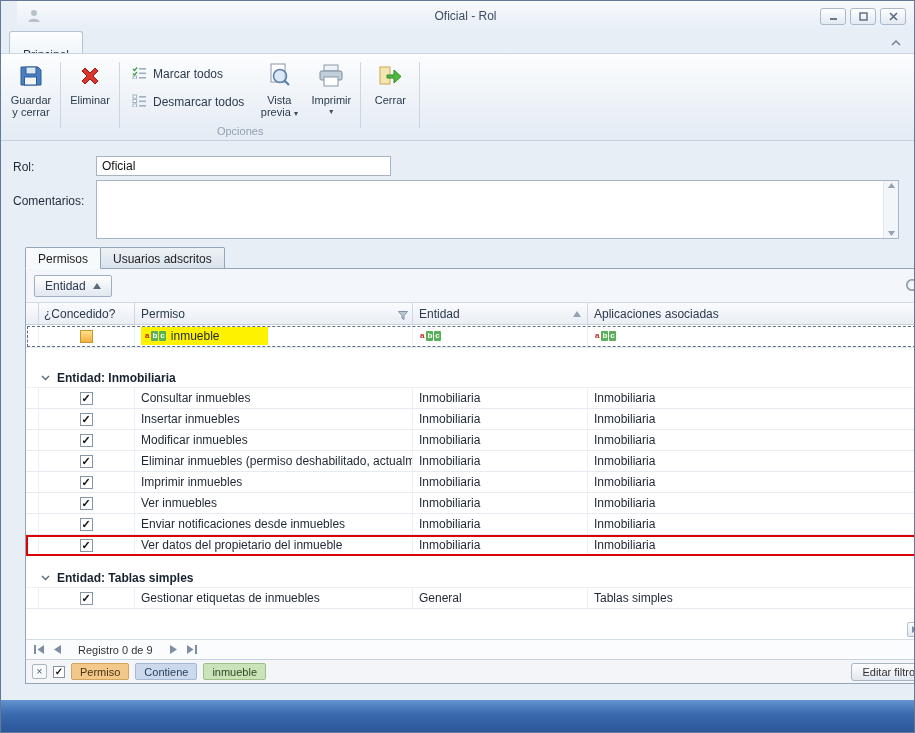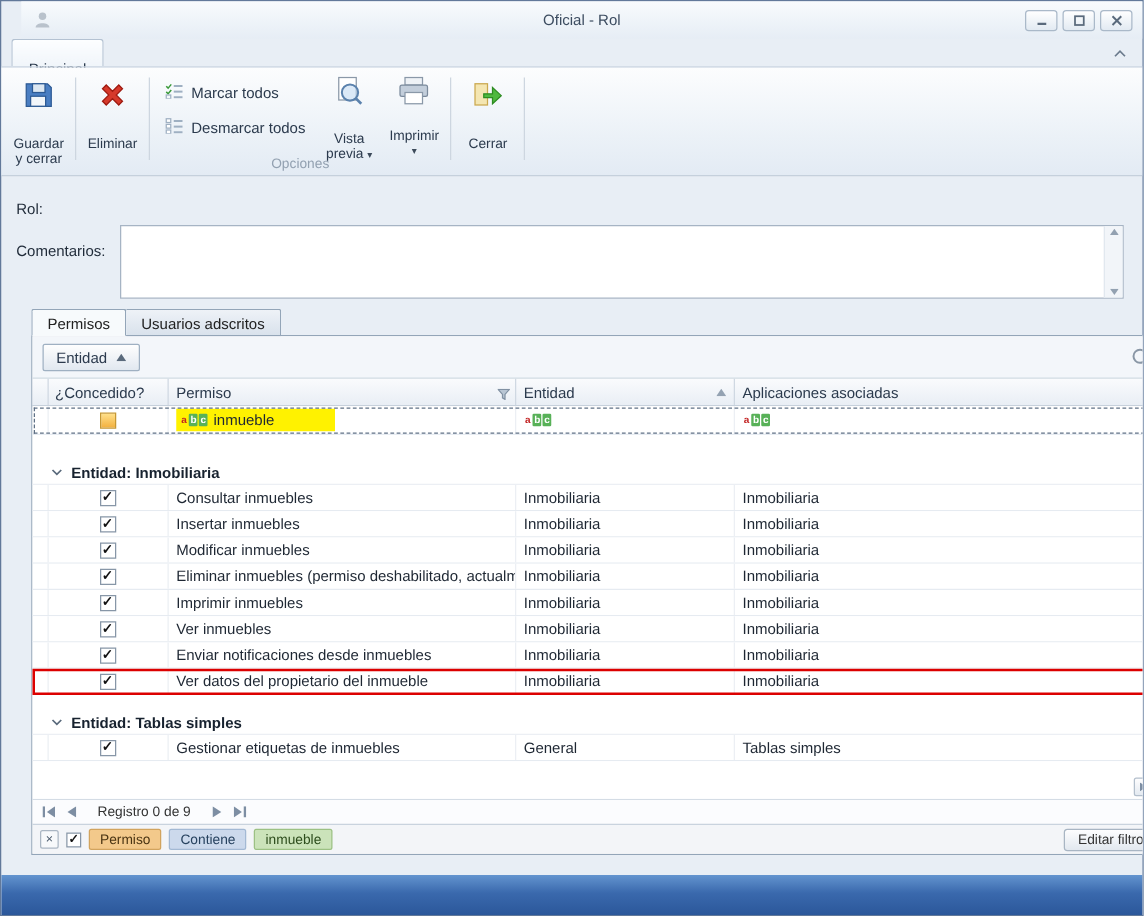--- a/index.html
+++ b/index.html
@@ -17,21 +17,21 @@
 
 .tabrow{position:absolute;top:30px;left:0;right:0;height:22px;display:flex;align-items:flex-end;padding:0 8px}
 .ribbon-tab{height:22px;padding:16px 13px 3px;background:linear-gradient(#fdfeff,#f0f5fa);border:1px solid #b4c2d2;border-bottom:none;border-radius:3px 3px 0 0;font-size:12px;color:#2b3a4d}
 .ribbon-collapse{margin-left:auto;width:20px;height:16px;display:flex;align-items:center;justify-content:center;margin-bottom:2px}
 
 
 .ribbon{position:absolute;top:52px;left:0;right:0;height:88px;background:linear-gradient(#fcfdfe,#ebf1f7 65%,#e3ebf4);border-top:1px solid #cbd6e2;border-bottom:1px solid #c5d0dc;display:flex;align-items:stretch;padding:2px 4px}
 .rb-sep{width:1px;background:#cdd6e0;margin:6px 3px 10px}
 .big-btn{width:52px;display:flex;flex-direction:column;align-items:center;padding:5px 2px 2px;border-radius:3px}
 .big-btn .ico{height:30px;display:flex;align-items:center;justify-content:center}
-.big-btn .lbl{font-size:11px;line-height:12px;text-align:center;color:#2b3a4d;margin-top:18px}
+.big-btn .lbl{font-size:11px;line-height:12px;text-align:center;color:#2b3a4d;margin-top:3px}
 .caret{font-size:8px;color:#3c4a5a}
 .caret-line{display:block;text-align:center}
 .group{position:relative;display:flex;padding-bottom:14px}
 .group-label{position:absolute;bottom:1px;left:0;right:0;text-align:center;font-size:11px;color:#93a1b1}
 .small-col{display:flex;flex-direction:column;gap:8px;padding:8px 6px 0 6px}
 .small-btn{display:flex;align-items:center;gap:6px;font-size:12px;color:#2b3a4d;height:20px;padding:0 3px}
 
 
 .form-label{position:absolute;left:12px;font-size:12px;color:#1f2a38}
 .rol-input{position:absolute;left:95px;top:155px;width:295px;height:20px;border:1px solid #a6b4c4;background:#fff;padding:0 5px;font:12px "Liberation Sans",sans-serif;color:#111}
@@ -219,20 +219,21 @@
             <rect x="3" y="3" width="10" height="17" fill="#f4e6b2" stroke="#caa84e"></rect>
             <path d="M10 11 h7 v-5 l7 6.5 -7 6.5 v-5 h-7 z" fill="#4fb93f" stroke="#2e8c22"></path>
           </svg>
       </span>
       <span class="lbl">Cerrar</span>
     </div>
     <span class="rb-sep"></span>
   </div>
 
   <div class="form-label" style="top:159px">Rol:</div>
+  <input class="rol-input" type="text" value="Oficial" style="">
   <div class="form-label" style="top:193px">Comentarios:</div>
   <div class="comment-box">
     <span></span>
     <span class="comment-scroll">
       <svg width="7" height="5">
           <path d="M3.5 0 L7 5 L0 5 z" fill="#93a1b1"></path>
         </svg>
       <svg width="7" height="5">
           <path d="M0 0 L7 0 L3.5 5 z" fill="#93a1b1"></path>
         </svg>

